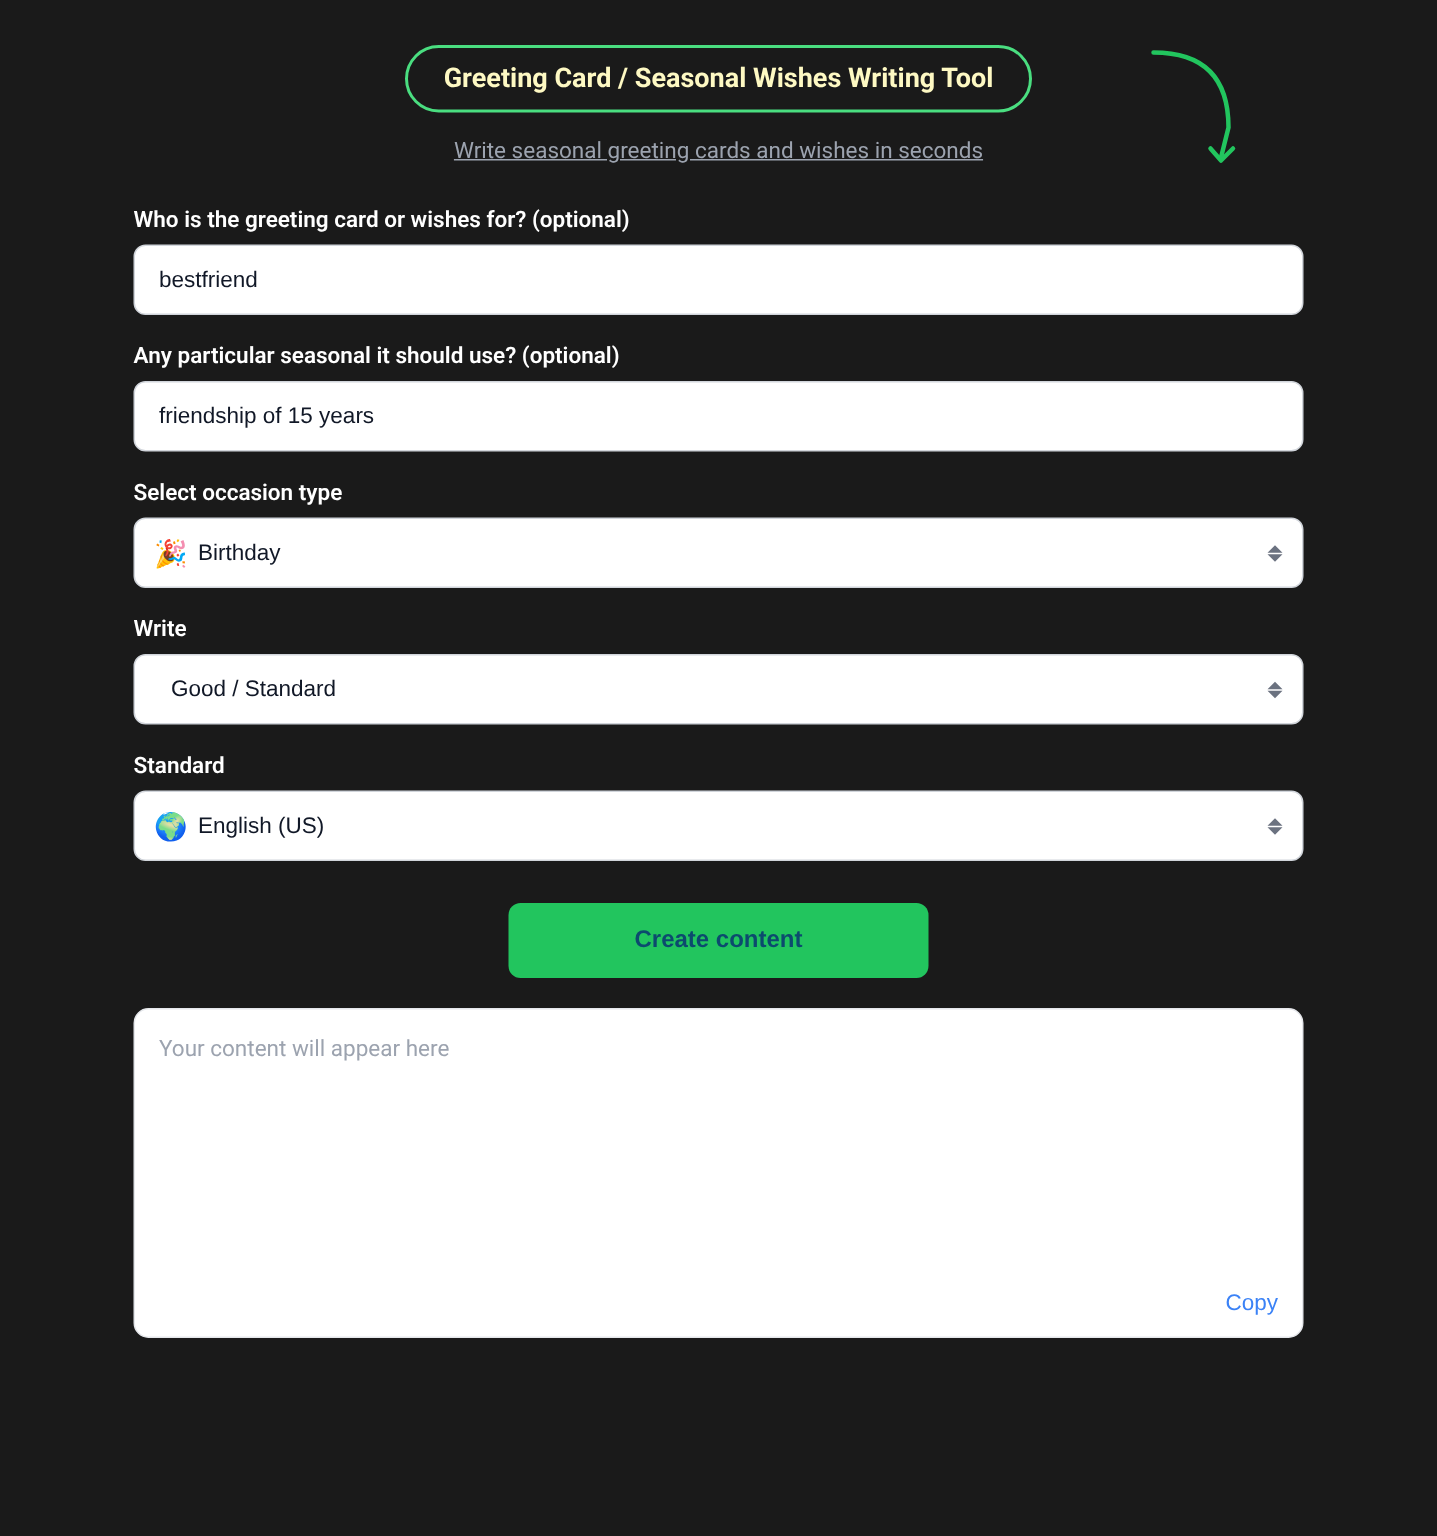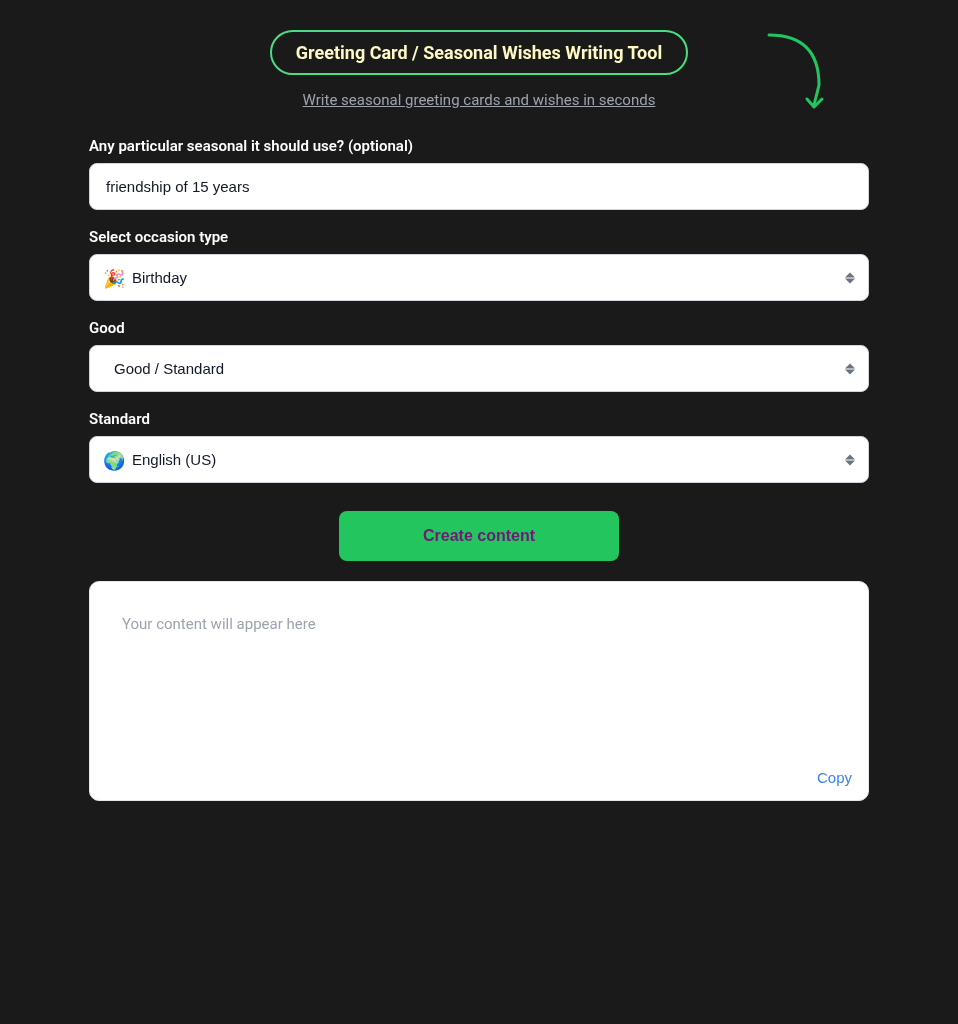--- a/index.html
+++ b/index.html
@@ -155,37 +155,37 @@
     .chevron-down {
       border-left: 5px solid transparent;
       border-right: 5px solid transparent;
       border-top: 5px solid #6b7280;
     }
 
     .create-btn {
       width: 280px;
       padding: 16px;
       background-color: #22c55e;
-      color: #701a75;
+      color: #0c4a6e;
       border: none;
       border-radius: 8px;
       font-size: 16px;
       font-weight: 700;
       cursor: pointer;
       margin: 10px auto 20px auto;
       display: block;
       transition: background-color 0.2s;
     }
 
     .output-container {
       width: 100%;
       background-color: #ffffff;
       border: 1px solid #e5e7eb;
       border-radius: 10px;
-      padding: 32px;
+      padding: 16px;
       min-height: 220px;
       position: relative;
     }
 
     .output-placeholder {
       color: #9ca3af;
       font-size: 15px;
     }
 
     .copy-btn {
@@ -211,20 +211,24 @@
     <svg class="arrow-decoration" viewBox="0 0 80 90" fill="none" xmlns="http://www.w3.org/2000/svg">
       <path d="M10 10 Q60 10 60 60 L55 80" stroke="#22c55e" stroke-width="3" fill="none" stroke-linecap="round"></path>
       <polyline points="48,74 55,82 63,74" stroke="#22c55e" stroke-width="3" fill="none" stroke-linecap="round" stroke-linejoin="round"></polyline>
     </svg>
   </div>
 
   <p class="subtitle">Write seasonal greeting cards and wishes in seconds</p>
 
   <div class="form-container">
 
+    <div class="field-group">
+      <label class="field-label">Who is the greeting card or wishes for? (optional)</label>
+      <input type="text" class="text-input" value="bestfriend" placeholder="bestfriend" style="">
+    </div>
 
     <div class="field-group">
       <label class="field-label">Any particular seasonal it should use? (optional)</label>
       <input type="text" class="text-input" value="friendship of 15 years" placeholder="friendship of 15 years" style="">
     </div>
 
     <div class="field-group">
       <label class="field-label">Select occasion type</label>
       <div class="select-wrapper">
         <span class="select-icon-prefix">🎉</span>
@@ -237,21 +241,21 @@
           <option value="Valentine's Day">Valentine's Day</option>
         </select>
         <div class="select-chevron">
           <span class="chevron-up"></span>
           <span class="chevron-down"></span>
         </div>
       </div>
     </div>
 
     <div class="field-group">
-      <label class="field-label">Good</label>
+      <label class="field-label">Write</label>
       <div class="select-wrapper">
         <select class="select-input">
           <option value="Good / Standard" selected="">Good / Standard</option>
           <option value="Formal">Formal</option>
           <option value="Casual">Casual</option>
           <option value="Humorous">Humorous</option>
           <option value="Heartfelt">Heartfelt</option>
         </select>
         <div class="select-chevron">
           <span class="chevron-up"></span>

